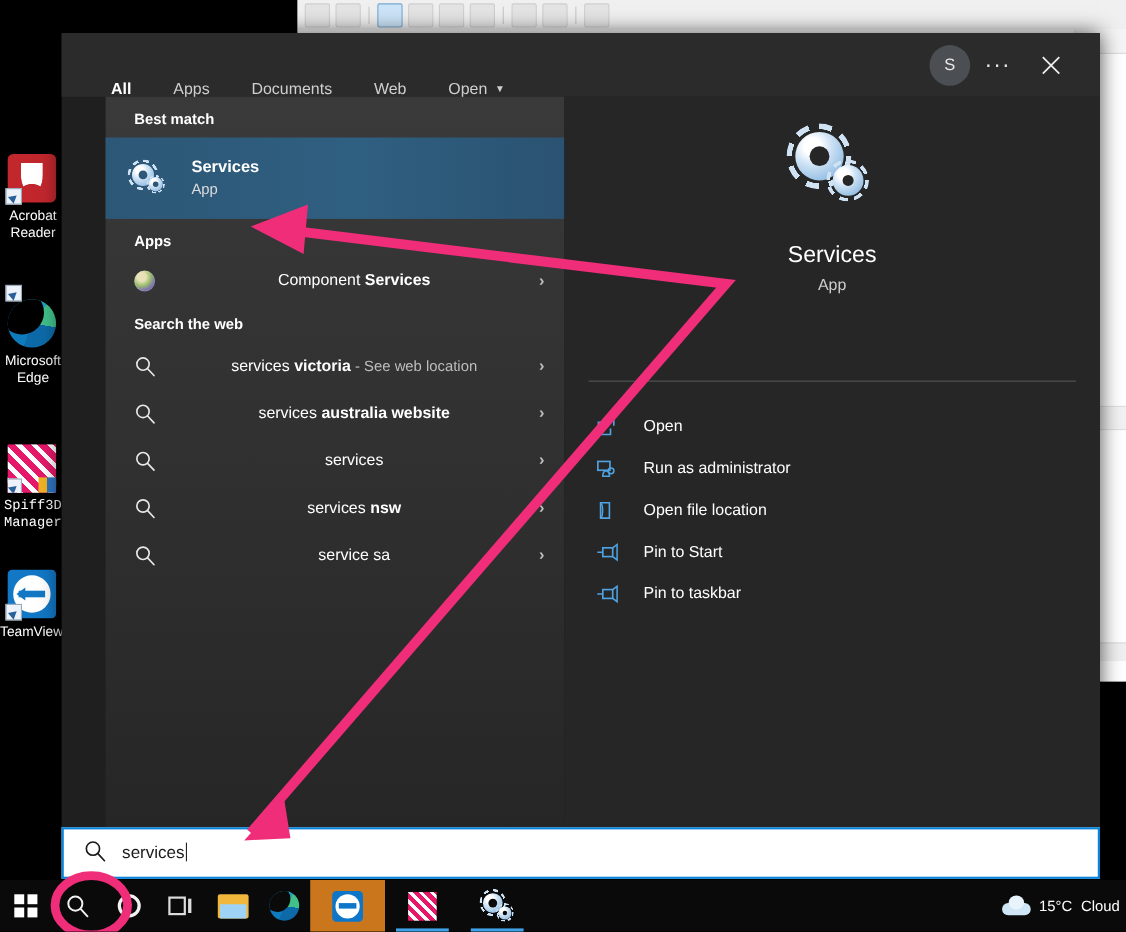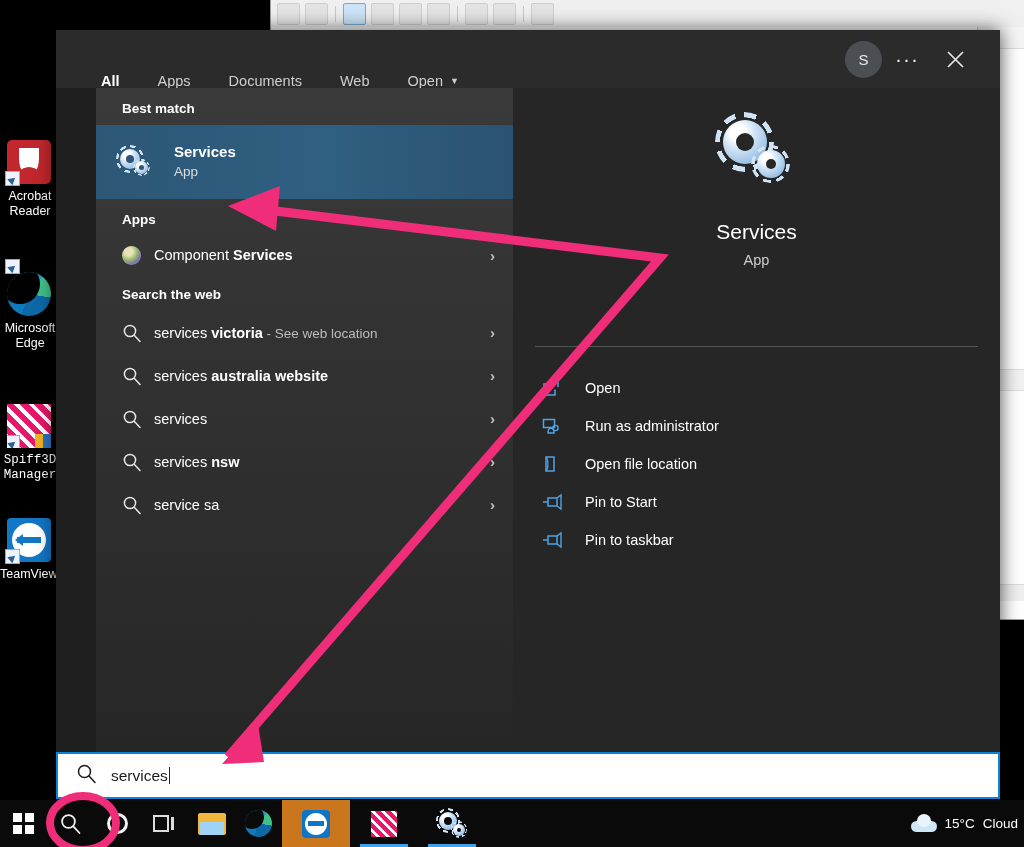--- a/index.html
+++ b/index.html
@@ -99,21 +99,21 @@
   .hbtn.close svg{display:block;}
 
   .fly-body{position:absolute;left:0;right:0;top:58px;bottom:0;display:flex;padding-left:40px;}
   .fly-left{width:417px;
      background:linear-gradient(180deg,#3a3a3a 0%,#343434 28%,#2e2e2e 62%,#262626 100%);
      position:relative;}
   .fly-right{flex:1;background:#262626;position:relative;}
 
   .sect{color:#fff;font-size:13.5px;font-weight:bold;padding:13px 0 9px 26px;}
   .row{display:flex;align-items:center;height:38px;padding-left:26px;padding-right:18px;color:#fff;cursor:default;}
-  .row .txt{font-size:14.5px;flex:1;}
+  .row .txt{font-size:14.5px;flex:1;text-align:center;}
   .row .chev{color:#d8d8d8;font-size:15px;font-weight:bold;opacity:.85;}
   .row .ricon{width:32px;display:flex;align-items:center;}
 
   .best{height:74px;background:linear-gradient(90deg,#2d5776 0%,#2f5f81 55%,#2b5271 100%);
         display:flex;align-items:center;padding-left:22px;}
   .best .meta{margin-left:22px;}
   .best .t1{color:#fff;font-size:15px;font-weight:bold;line-height:20px;}
   .best .t2{color:#dcdcdc;font-size:13.5px;line-height:20px;}
 
   

